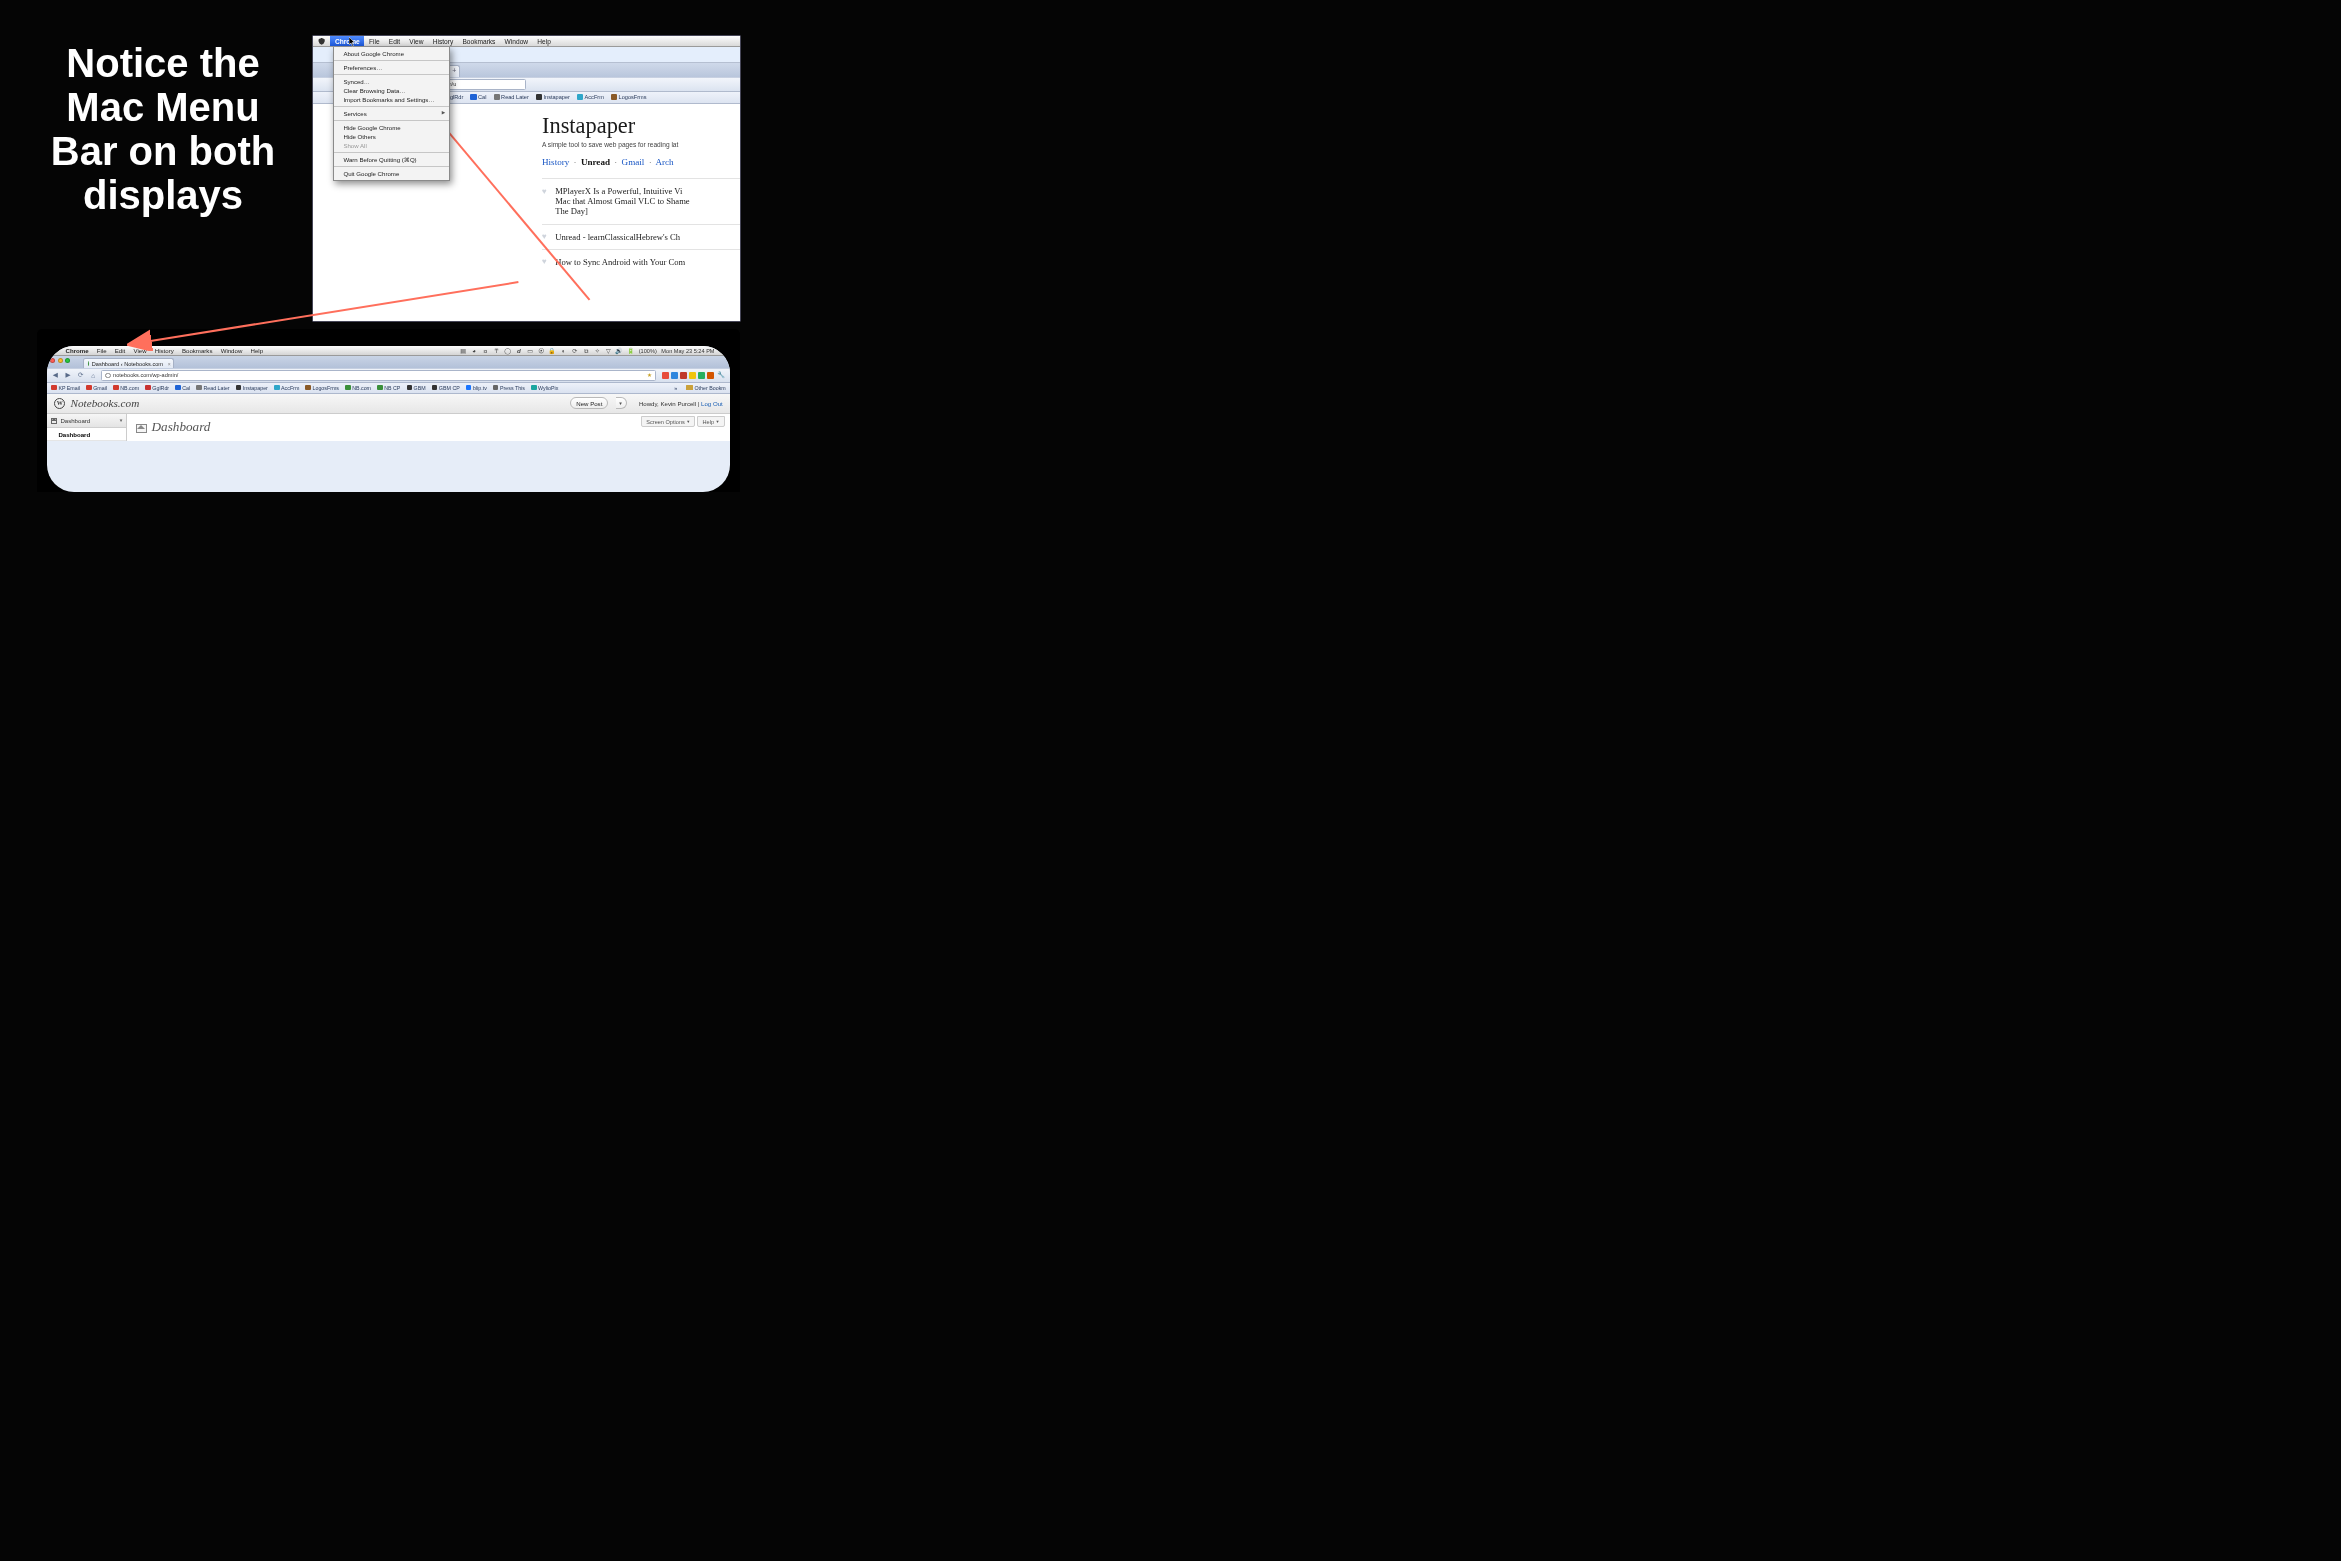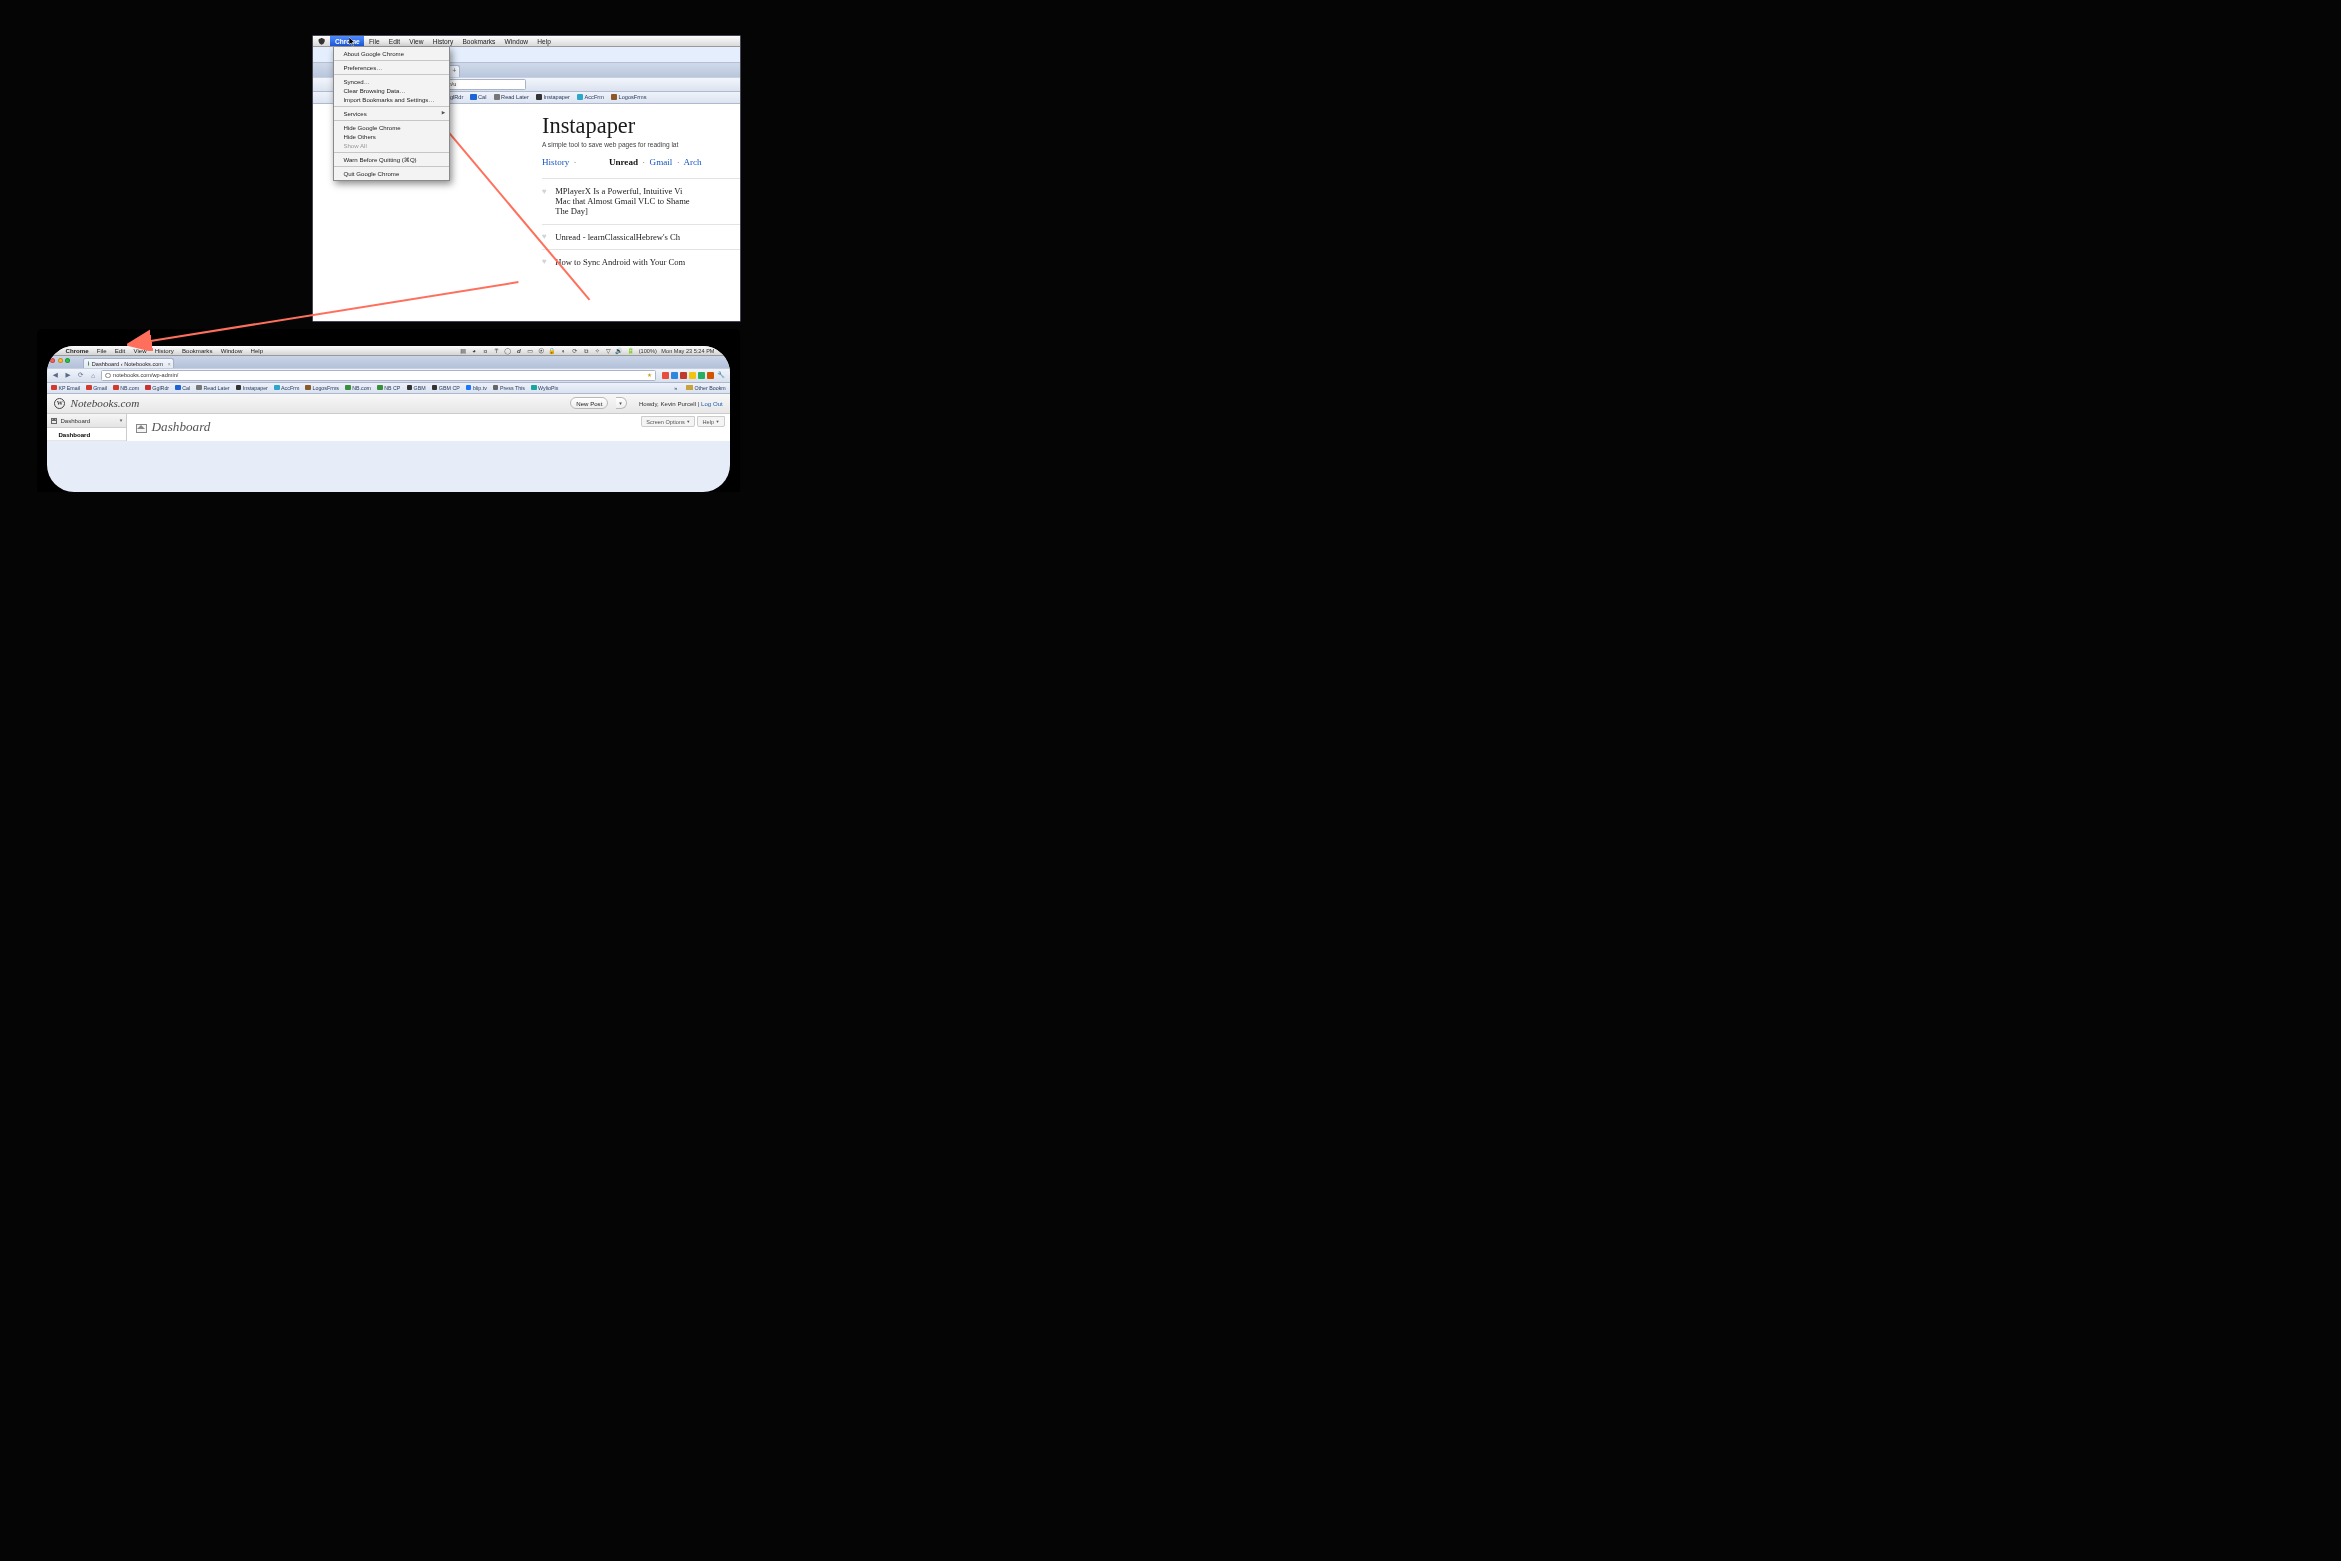--- a/index.html
+++ b/index.html
@@ -199,21 +199,21 @@
     font-family: Georgia, "Times New Roman", serif;
     font-weight: 400;
     font-size: 22.4px;
     color: #1a1a1a;
     margin-bottom: 2px;
   }
   .page-top .tagline { font-size: 6.6px; color: #444; margin-bottom: 9.1px; }
   .page-top .navline { font-size: 9.1px; font-family: Georgia, serif; margin-bottom: 11.2px; }
   .page-top .navline a { color: #1856c4; text-decoration:none; }
   .page-top .navline .sep { color: #666; margin: 0 2px; }
-  .page-top .navline .active { font-weight: 700; color: #111; margin-left: 28px; }
+  .page-top .navline .active { font-weight: 700; color: #111; }
   .article {
     border-top: 0.5px solid #e3e3e3;
     padding: 7.1px 0 7.1px 13.2px;
     position: relative;
     font-family: Georgia, serif;
     font-size: 8.6px;
     color: #222;
   }
   .article::before {
     content: "♥";
@@ -372,20 +372,26 @@
     width:7.1px;height:10.2px;
     pointer-events:none;
     z-index:50;
   }
 </style>
 </head>
 <body>
 
 <div class="stage">
 
+  <div class="annot">
+    <span>Notice the</span><br>
+    <span>Mac Menu</span><br>
+    <span>Bar on both</span><br>
+    <span>displays</span>
+  </div>
 
   <div class="top-monitor">
 
     <div class="menubar">
       <span class="apple"></span>
       <span class="item bold selected">Chrome</span>
       <span class="item">File</span>
       <span class="item">Edit</span>
       <span class="item">View</span>
       <span class="item">History</span>

